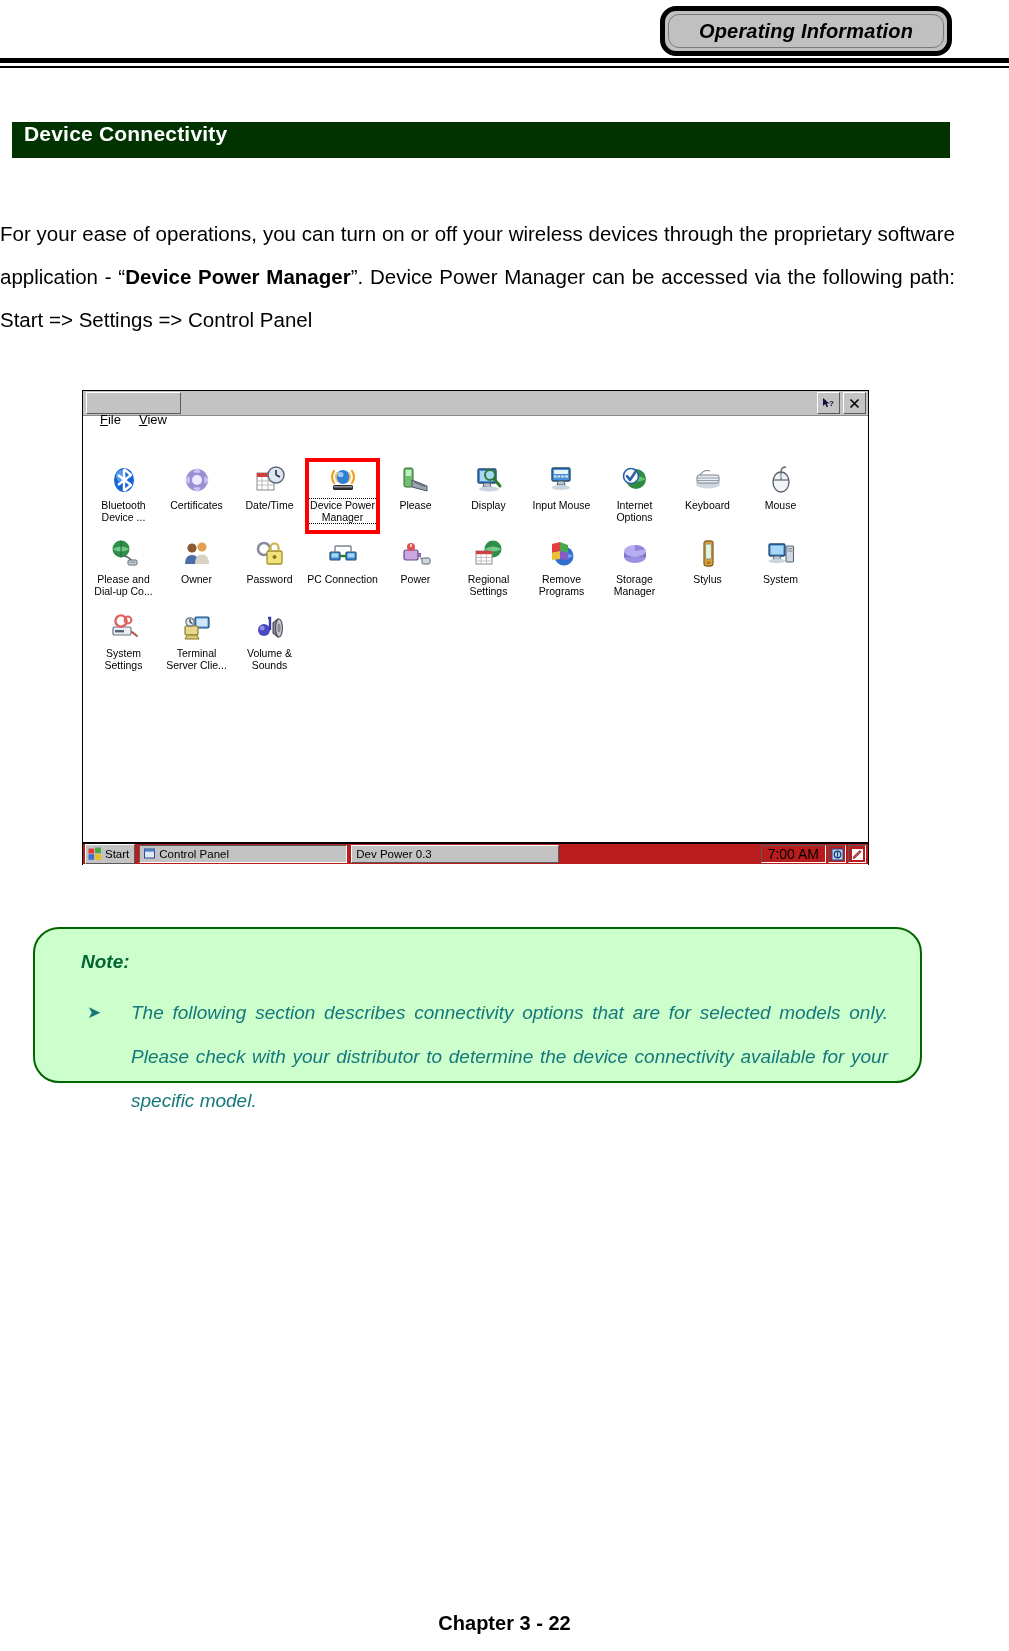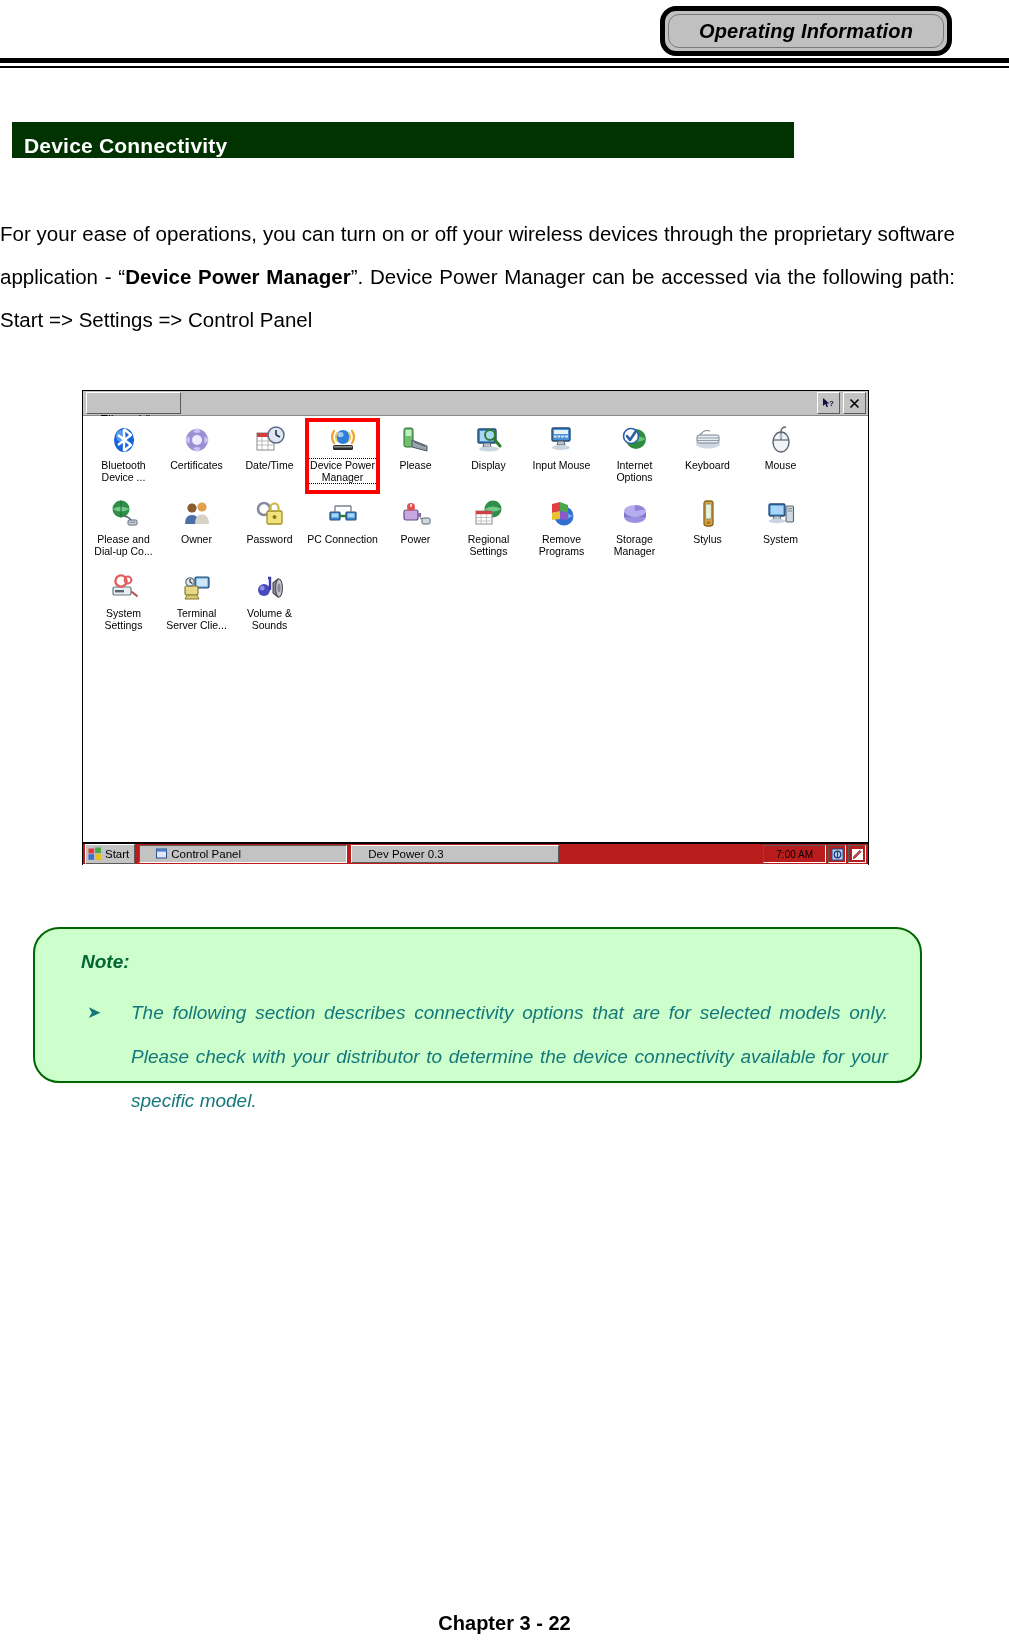--- a/index.html
+++ b/index.html
@@ -68,25 +68,25 @@
     width: 1009px;
     height: 2px;
     background: #000000;
   }
 
   
   .section-bar {
     position: absolute;
     top: 122px;
     left: 12px;
-    width: 782px;
+    width: 938px;
     height: 36px;
     background: #003300;
     display: flex;
-    align-items: flex-end;
+    align-items: flex-start;
   }
   .section-bar-title {
     color: #ffffff;
     font-size: 21px;
     font-weight: bold;
     padding-left: 12px;
     letter-spacing: 0.2px;
   }
 
   
@@ -161,20 +161,21 @@
     font-size: 12px;
     color: #000;
     line-height: 1;
   }
   .cp-canvas {
     position: relative;
     height: 501px;
     background: #ffffff;
     padding: 4px 0 0 4px;
     box-sizing: border-box;
+    margin-top: 40px;
   }
   .cp-grid {
     display: flex;
     flex-wrap: wrap;
     width: 778px;
   }
   .cp-cell {
     width: 73px;
     height: 72px;
     display: flex;
@@ -233,21 +234,21 @@
     border-right: 1px solid #5a5a5a;
     border-bottom: 1px solid #5a5a5a;
     font-size: 11.5px;
     gap: 3px;
   }
   .tb-task {
     display: flex;
     align-items: center;
     height: 18px;
     margin-left: 4px;
-    padding: 0 16px;
+    padding: 0 4px;
     background: #c3c3c3;
     font-size: 11.5px;
     gap: 3px;
     box-sizing: border-box;
   }
   .tb-task.sunken {
     border-top: 1px solid #5a5a5a;
     border-left: 1px solid #5a5a5a;
     border-right: 1px solid #ffffff;
     border-bottom: 1px solid #ffffff;
@@ -263,24 +264,24 @@
   .tb-spacer { flex: 1; }
   .tb-tray {
     display: flex;
     align-items: center;
     height: 18px;
     margin-right: 2px;
     gap: 2px;
   }
   .tb-clock {
     height: 18px;
-    padding: 0 12px;
-    display: flex;
-    align-items: center;
-    font-size: 10px;
+    padding: 0 6px;
+    display: flex;
+    align-items: center;
+    font-size: 14px;
     border-top: 1px solid #5a5a5a;
     border-left: 1px solid #5a5a5a;
     border-right: 1px solid #ffffff;
     border-bottom: 1px solid #ffffff;
     box-sizing: border-box;
   }
   .tb-tray-icon {
     width: 18px; height: 18px;
     display: flex; align-items: center; justify-content: center;
     border-top: 1px solid #5a5a5a;

